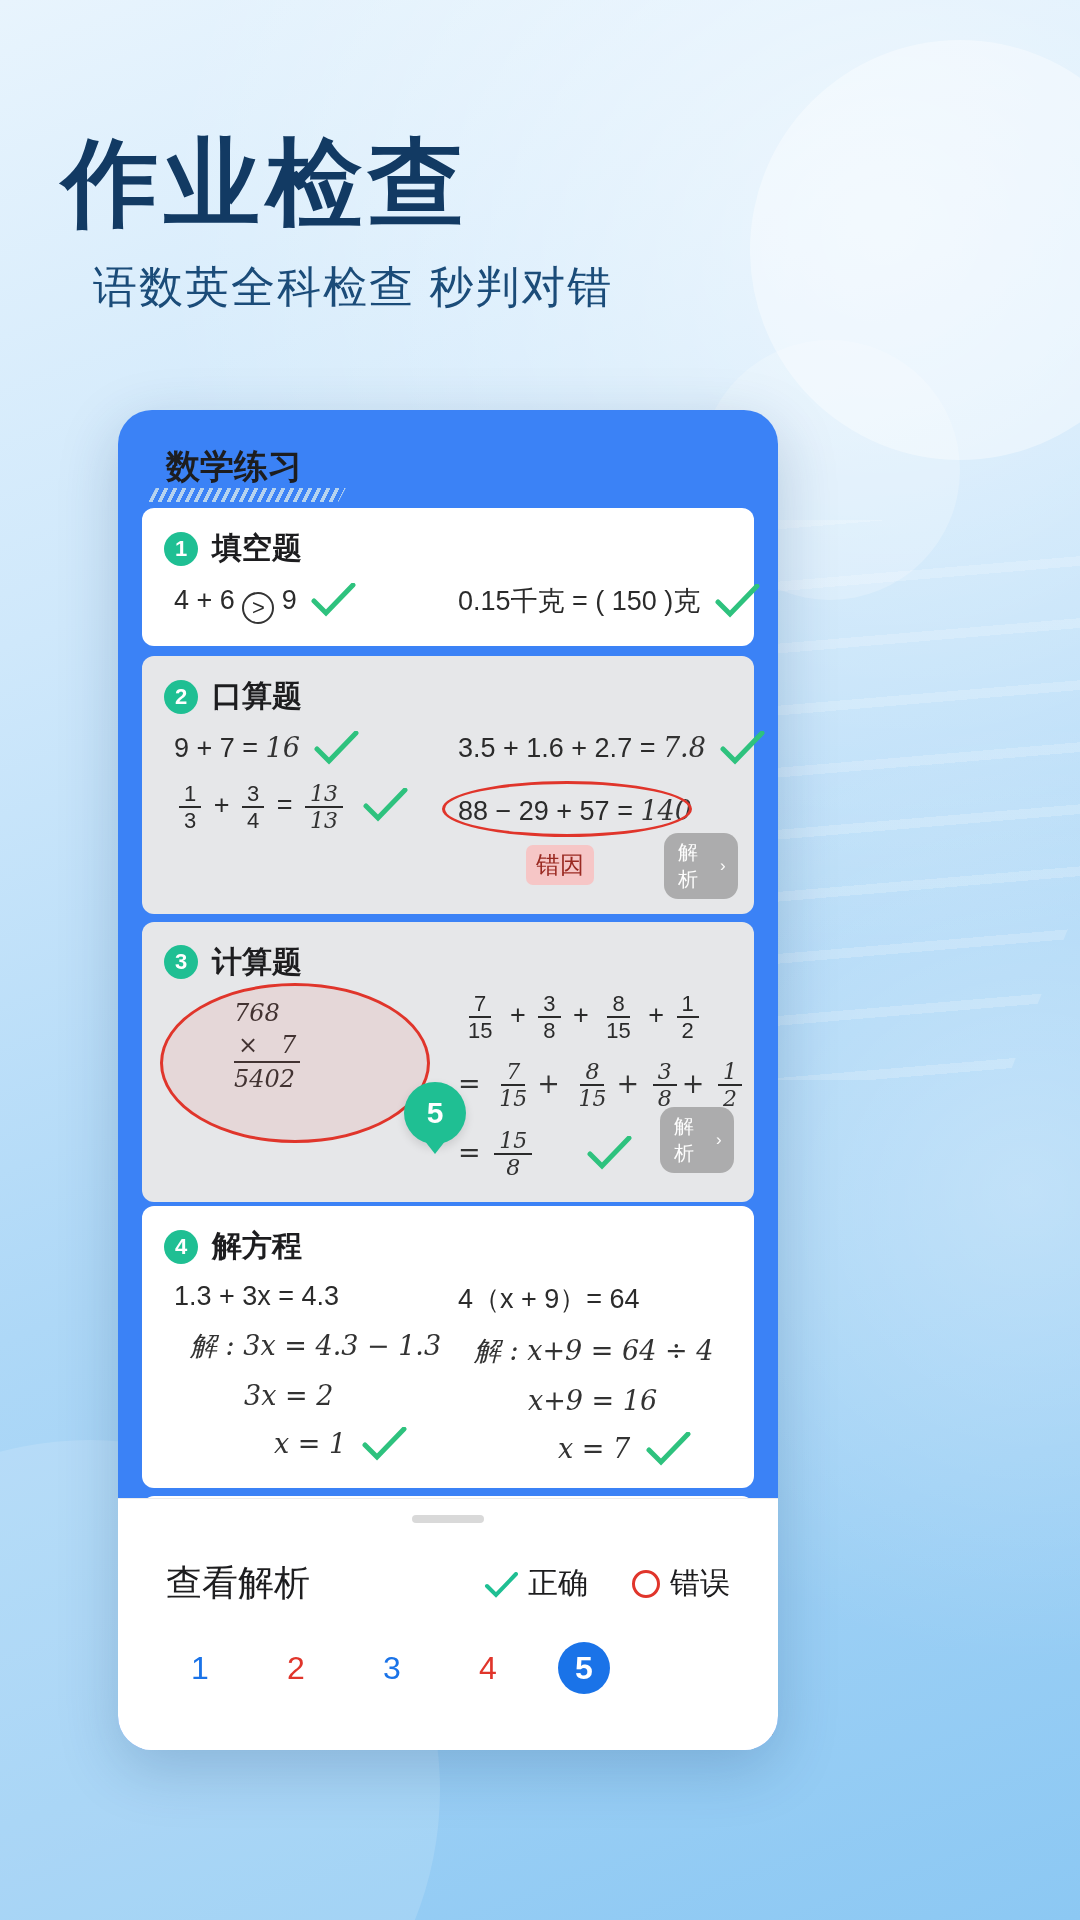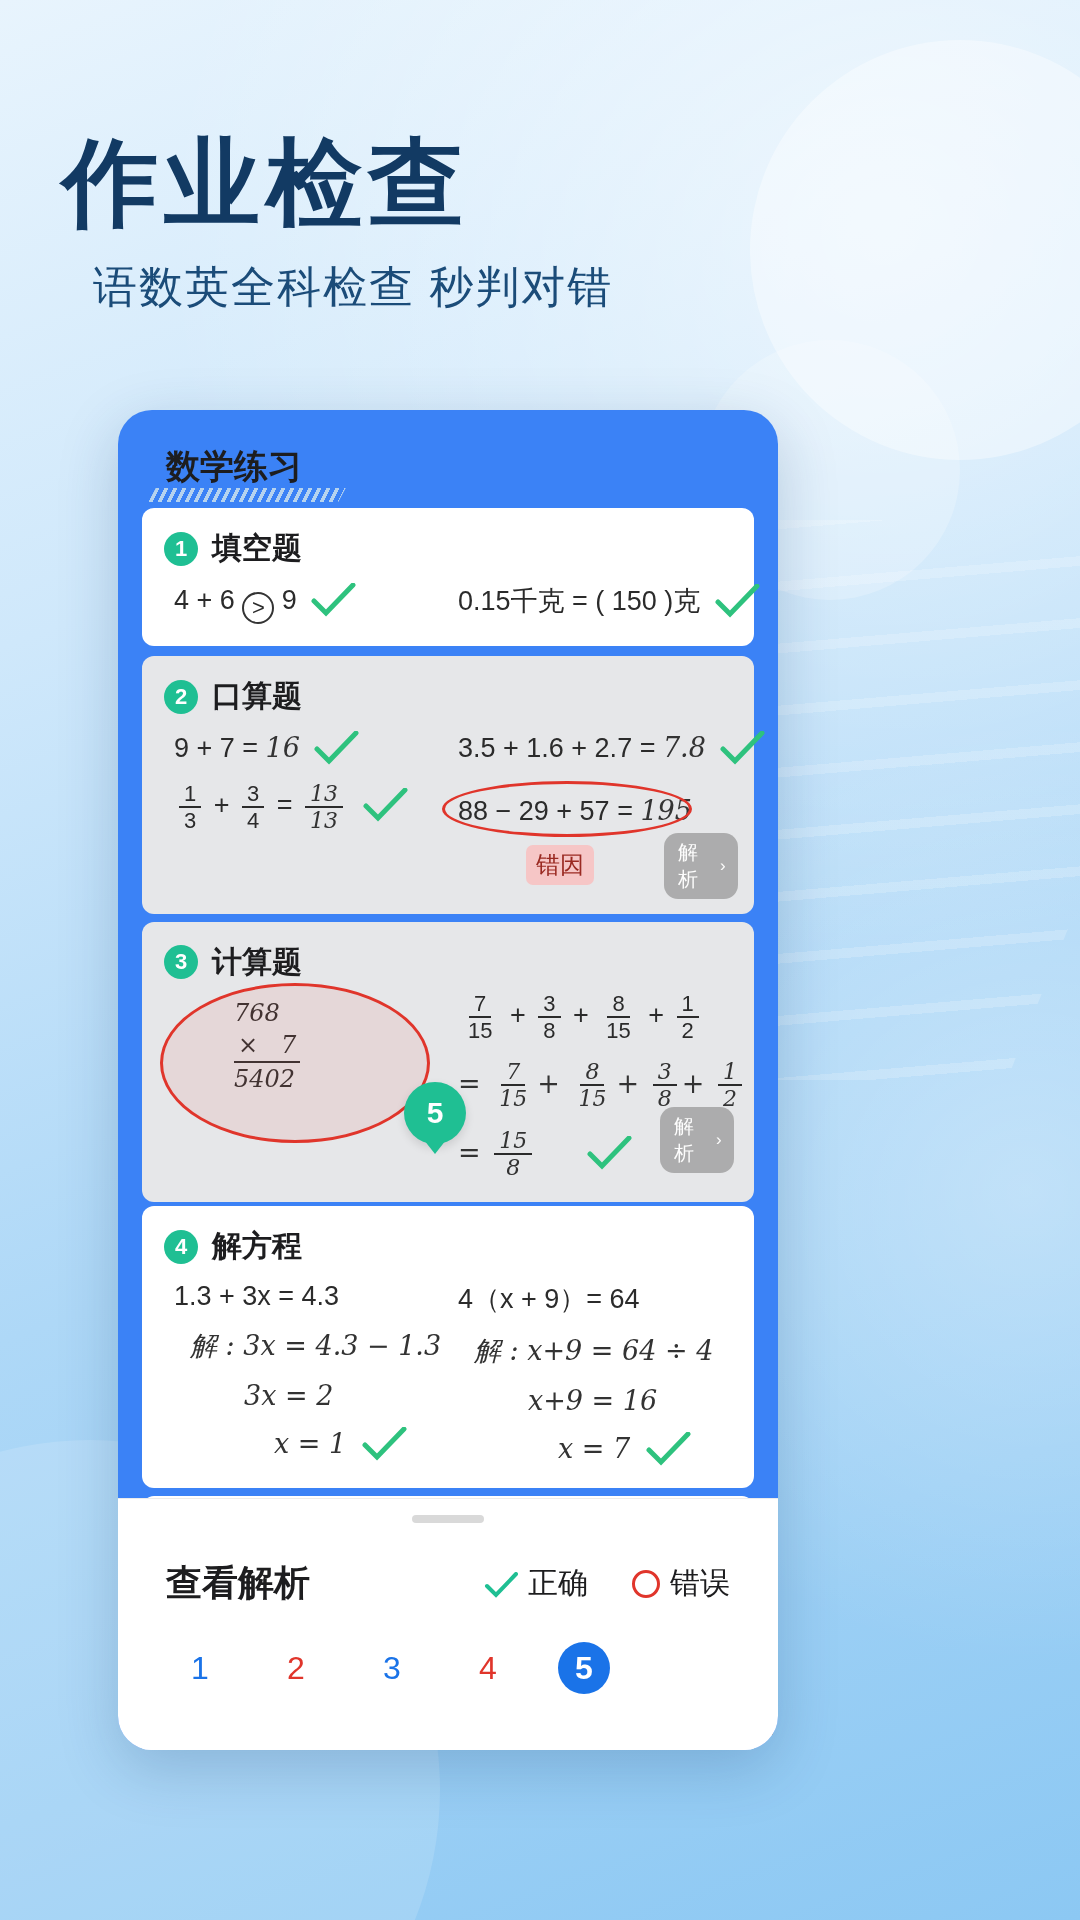--- a/index.html
+++ b/index.html
@@ -182,21 +182,21 @@
     border-top: 1px solid #ececec;
   }
   .grabber {
     width: 72px; height: 8px; border-radius: 4px; background: #d9d9d9;
     margin: 16px auto 0 auto;
   }
   .bottom-row {
     display: flex; align-items: center; justify-content: space-between;
     padding: 36px 48px 0 48px;
   }
-  .bottom-title { font-size: 36px; font-weight: bold; color: #1d1d1f; }
+  .bottom-title { font-size: 36px; font-weight: normal; color: #1d1d1f; }
   .legend { display: flex; align-items: center; gap: 44px; }
   .legend .item { display: flex; align-items: center; gap: 10px; font-size: 30px; color: #1d1d1f; }
   .legend .ok { width: 34px; height: 26px; }
   .legend .bad {
     width: 28px; height: 28px; border-radius: 50%;
     border: 3px solid #e0352b;
   }
   .pager {
     display: flex; align-items: center; gap: 44px;
     padding: 34px 0 0 56px;
@@ -299,21 +299,21 @@
         <div class="col">
           <div class="mathline">
             3.5 + 1.6 + 2.7 = <span class="hand">7.8</span>
             <span class="tick">
               <svg viewBox="0 0 46 34">
                   <path d="M4 18 L16 30 L43 2" stroke="#2ec27e" stroke-width="5" fill="none" stroke-linecap="round"></path>
                 </svg>
             </span>
           </div>
           <div class="mathline" style="margin-top:14px;">
-            88 − 29 + 57 = <span class="hand">195</span>
+            88 − 29 + 57 = <span class="hand">140</span>
           </div>
           <div class="ellipse-red" style="left:-6px; top:58px; width:250px; height:56px;"></div>
           <div class="tag-cause" style="left:78px; top:122px;">错因</div>
           <div class="btn-analysis" style="left:216px; top:110px;">
             <span>解析</span>
             <span class="chev">›</span>
           </div>
         </div>
       </div>
       <div style="height:58px;"></div>

